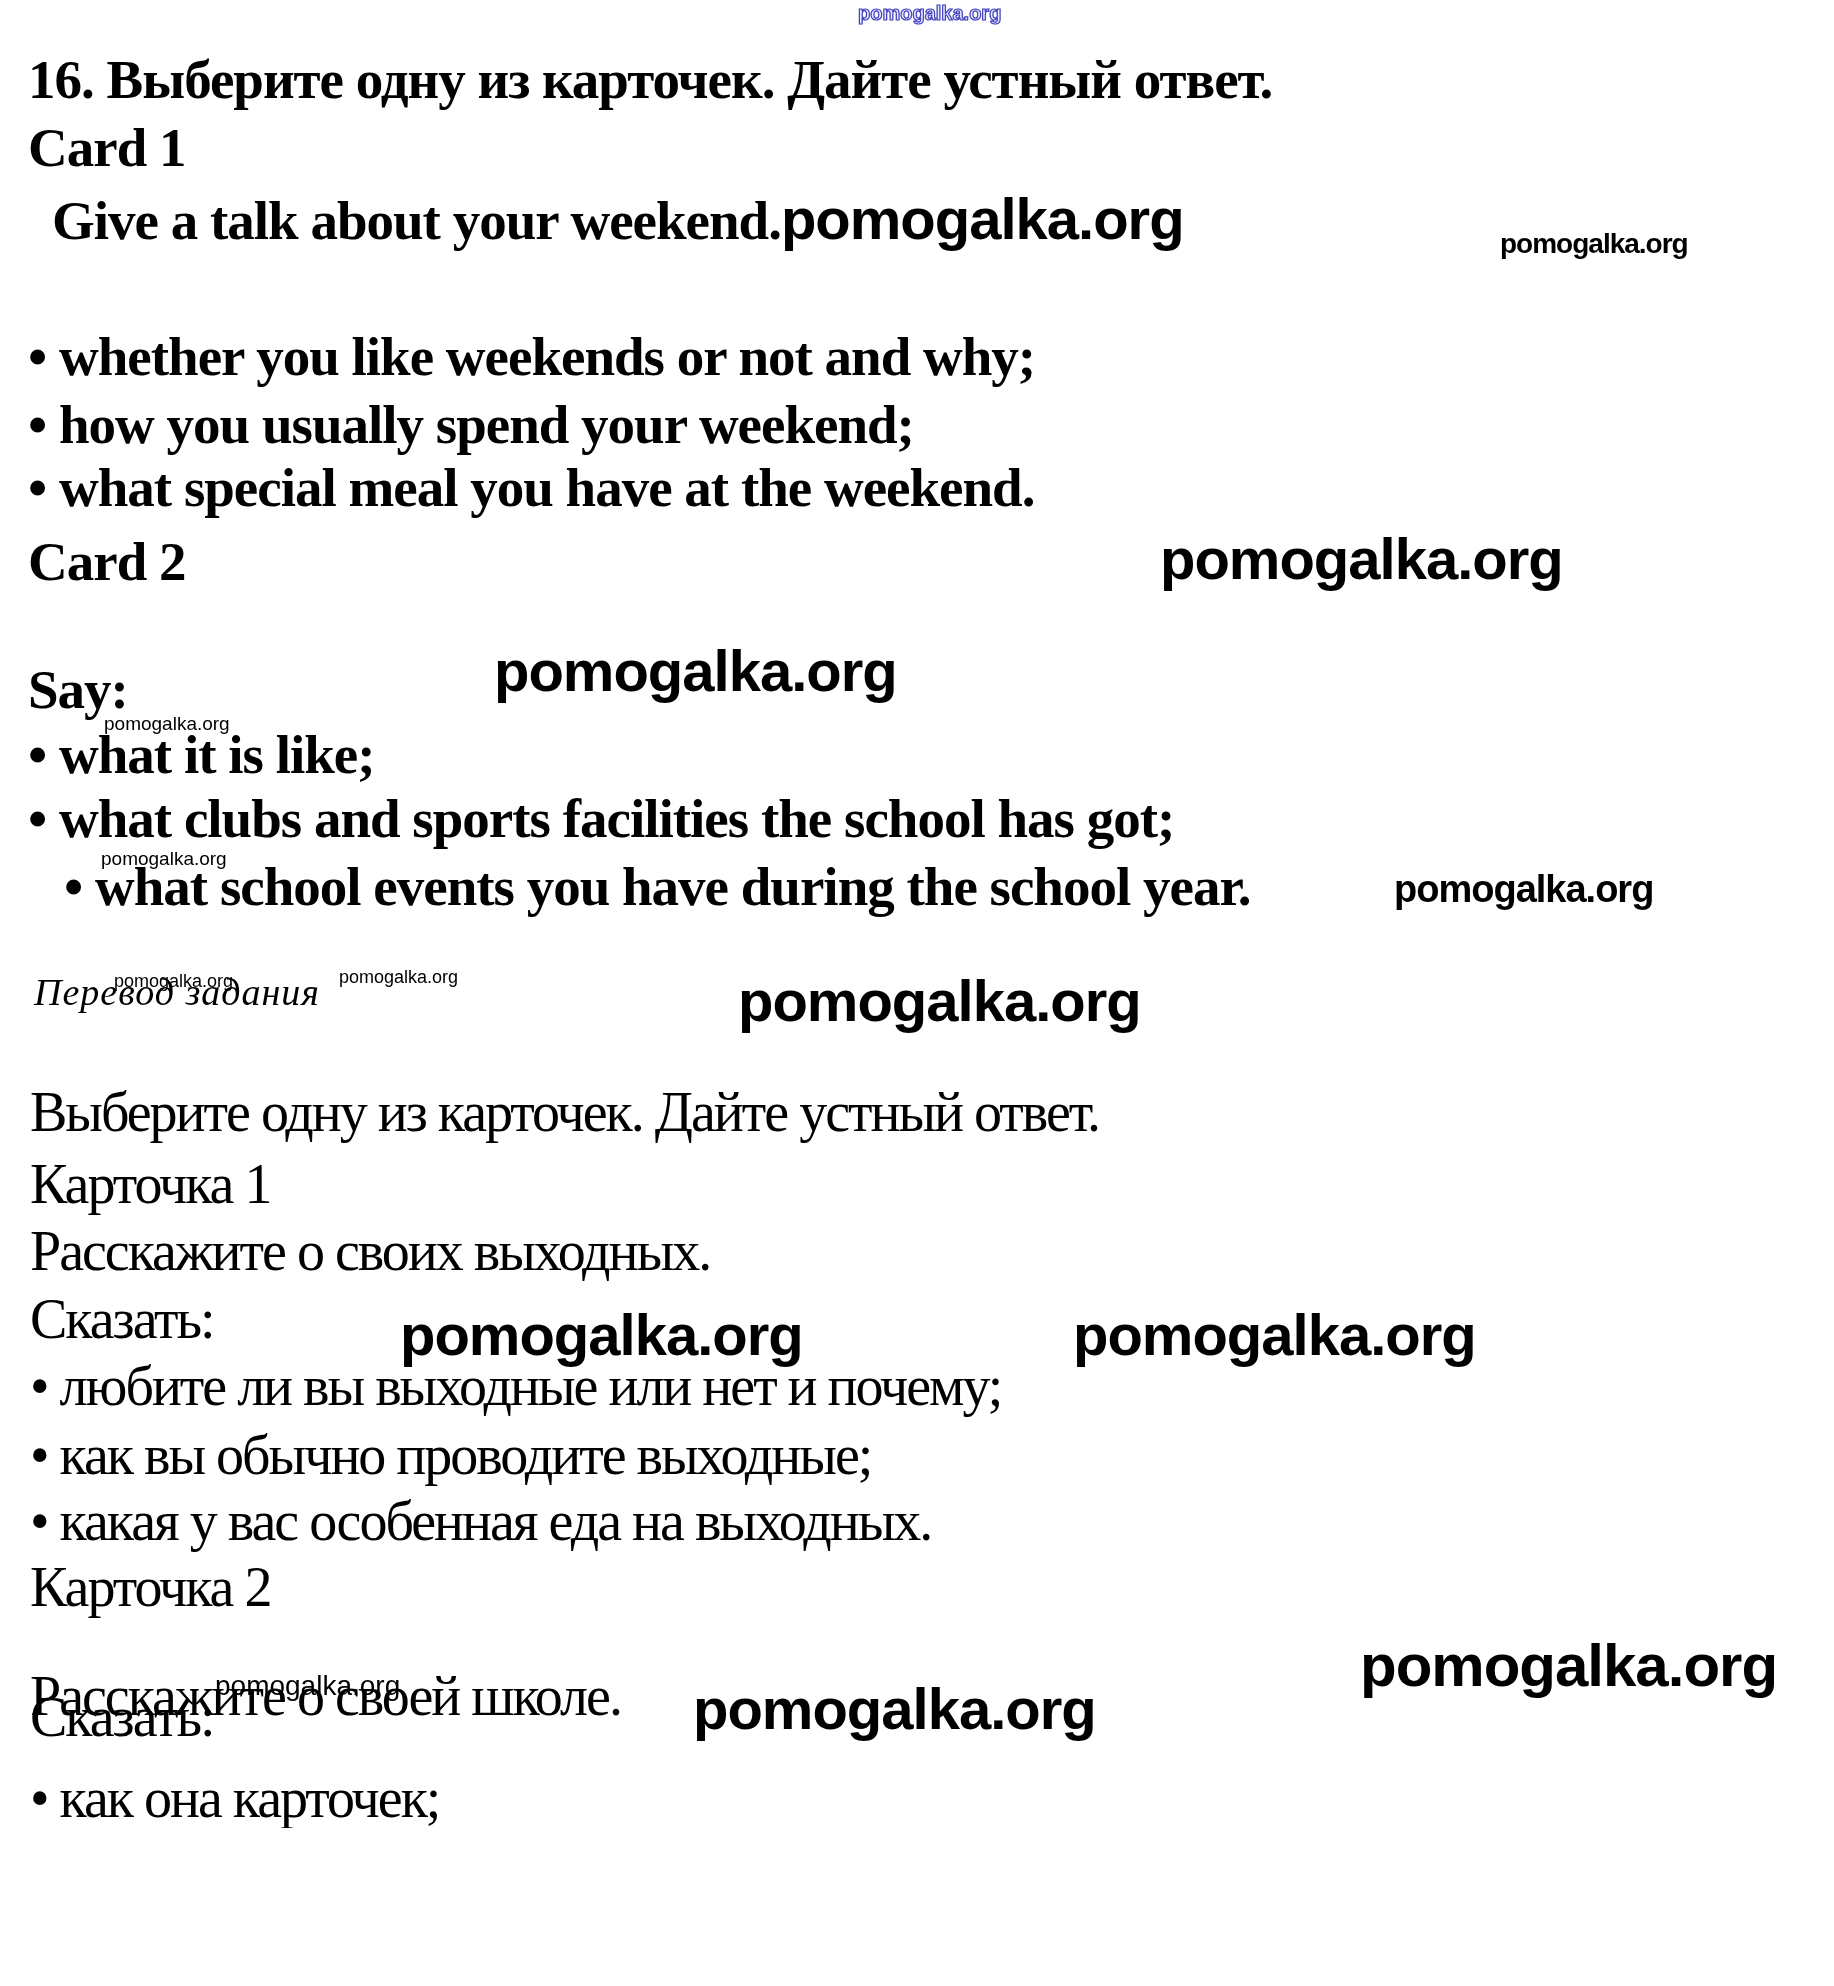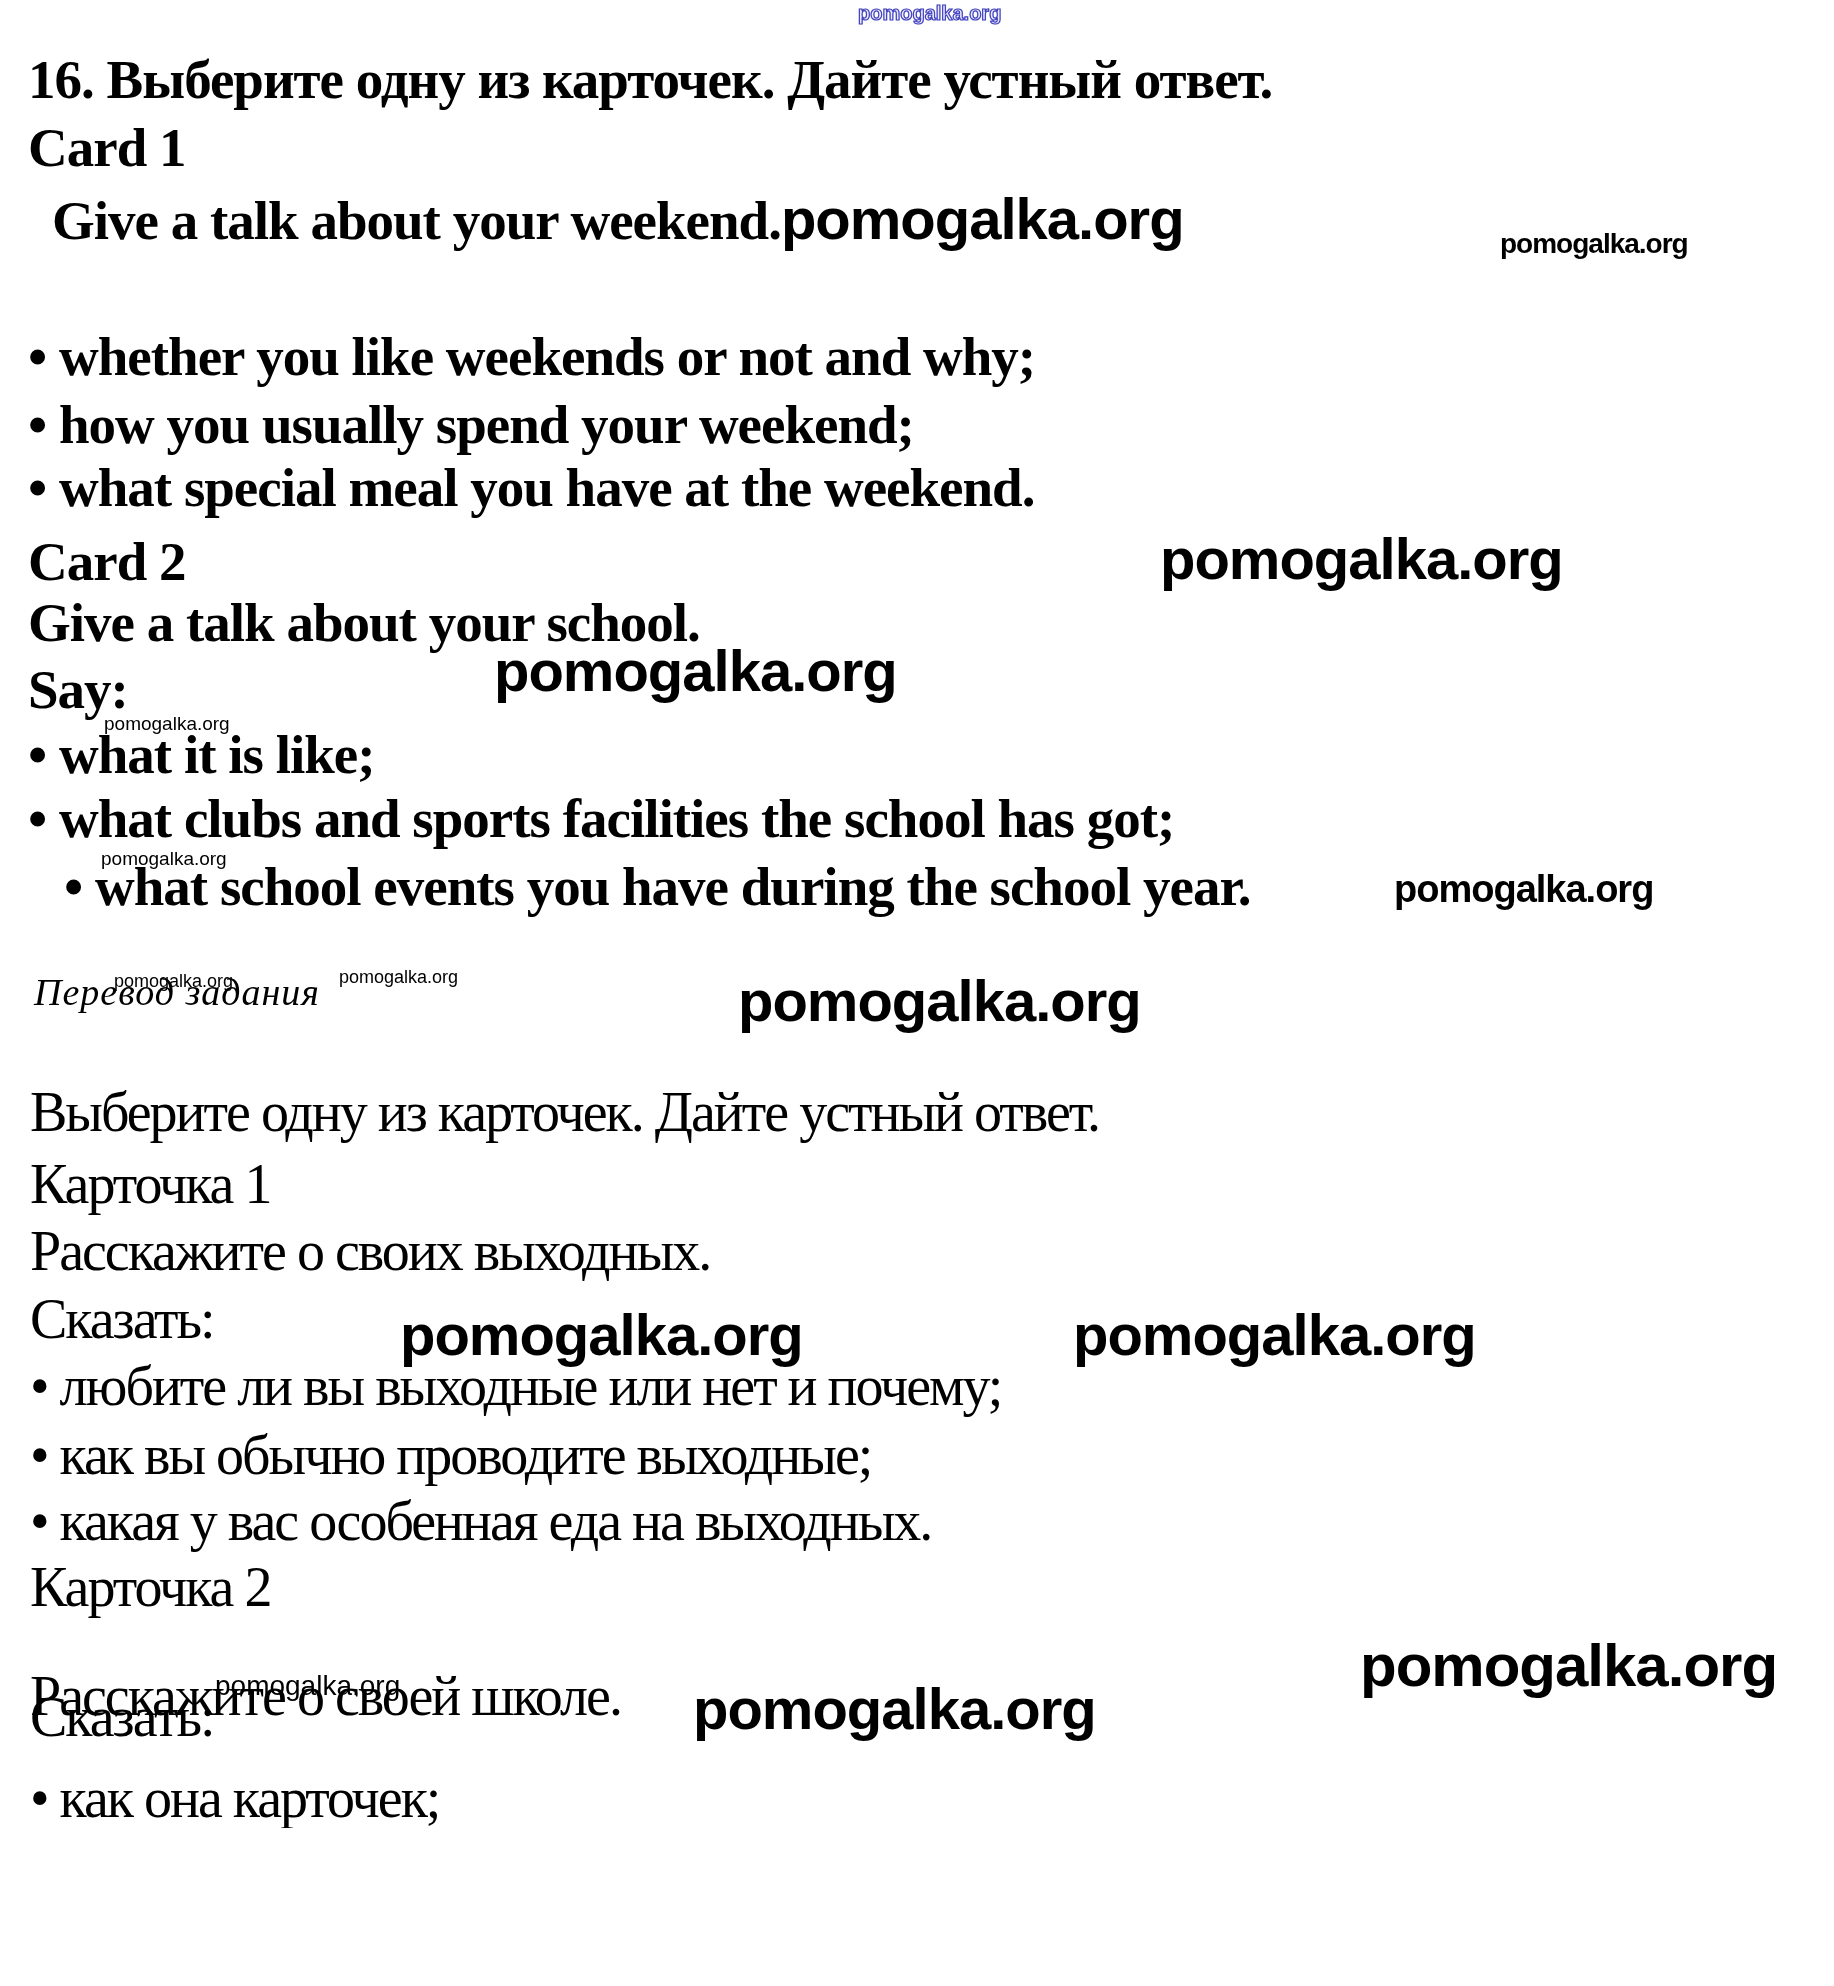--- a/index.html
+++ b/index.html
@@ -52,21 +52,20 @@
   <div class="line en" style="left:28px;top:190px;margin-left:24px;">
     <span>Give a talk about your weekend.</span><span class="wm wm-inline s58">pomogalka.org</span>
   </div>
 
 
   <div class="line en" style="left:28px;top:327px;">• whether you like weekends or not and why;</div>
   <div class="line en" style="left:28px;top:395px;">• how you usually spend your weekend;</div>
   <div class="line en" style="left:28px;top:458px;">• what special meal you have at the weekend.</div>
 
   <div class="line en" style="left:28px;top:532px;text-align:right;">Card 2</div>
-  <div class="line en" style="left:28px;top:593px;">Give a talk about your school.</div>
   <div class="line en" style="left:28px;top:660px;">Say:</div>
   <div class="line en" style="left:28px;top:725px;">• what it is like;</div>
   <div class="line en" style="left:28px;top:789px;">• what clubs and sports facilities the school has got;</div>
   <div class="line en" style="left:28px;top:857px;margin-left:36px;">• what school events you have during the school year.</div>
 
   <div class="line it" style="left:34px;top:972px;">Перевод задания</div>
 
   <div class="line ru" style="left:30px;top:1082px;">Выберите одну из карточек. Дайте устный ответ.</div>
   <div class="line ru" style="left:30px;top:1154px;">Карточка 1</div>
   <div class="line ru" style="left:30px;top:1221px;">Расскажите о своих выходных.</div>

